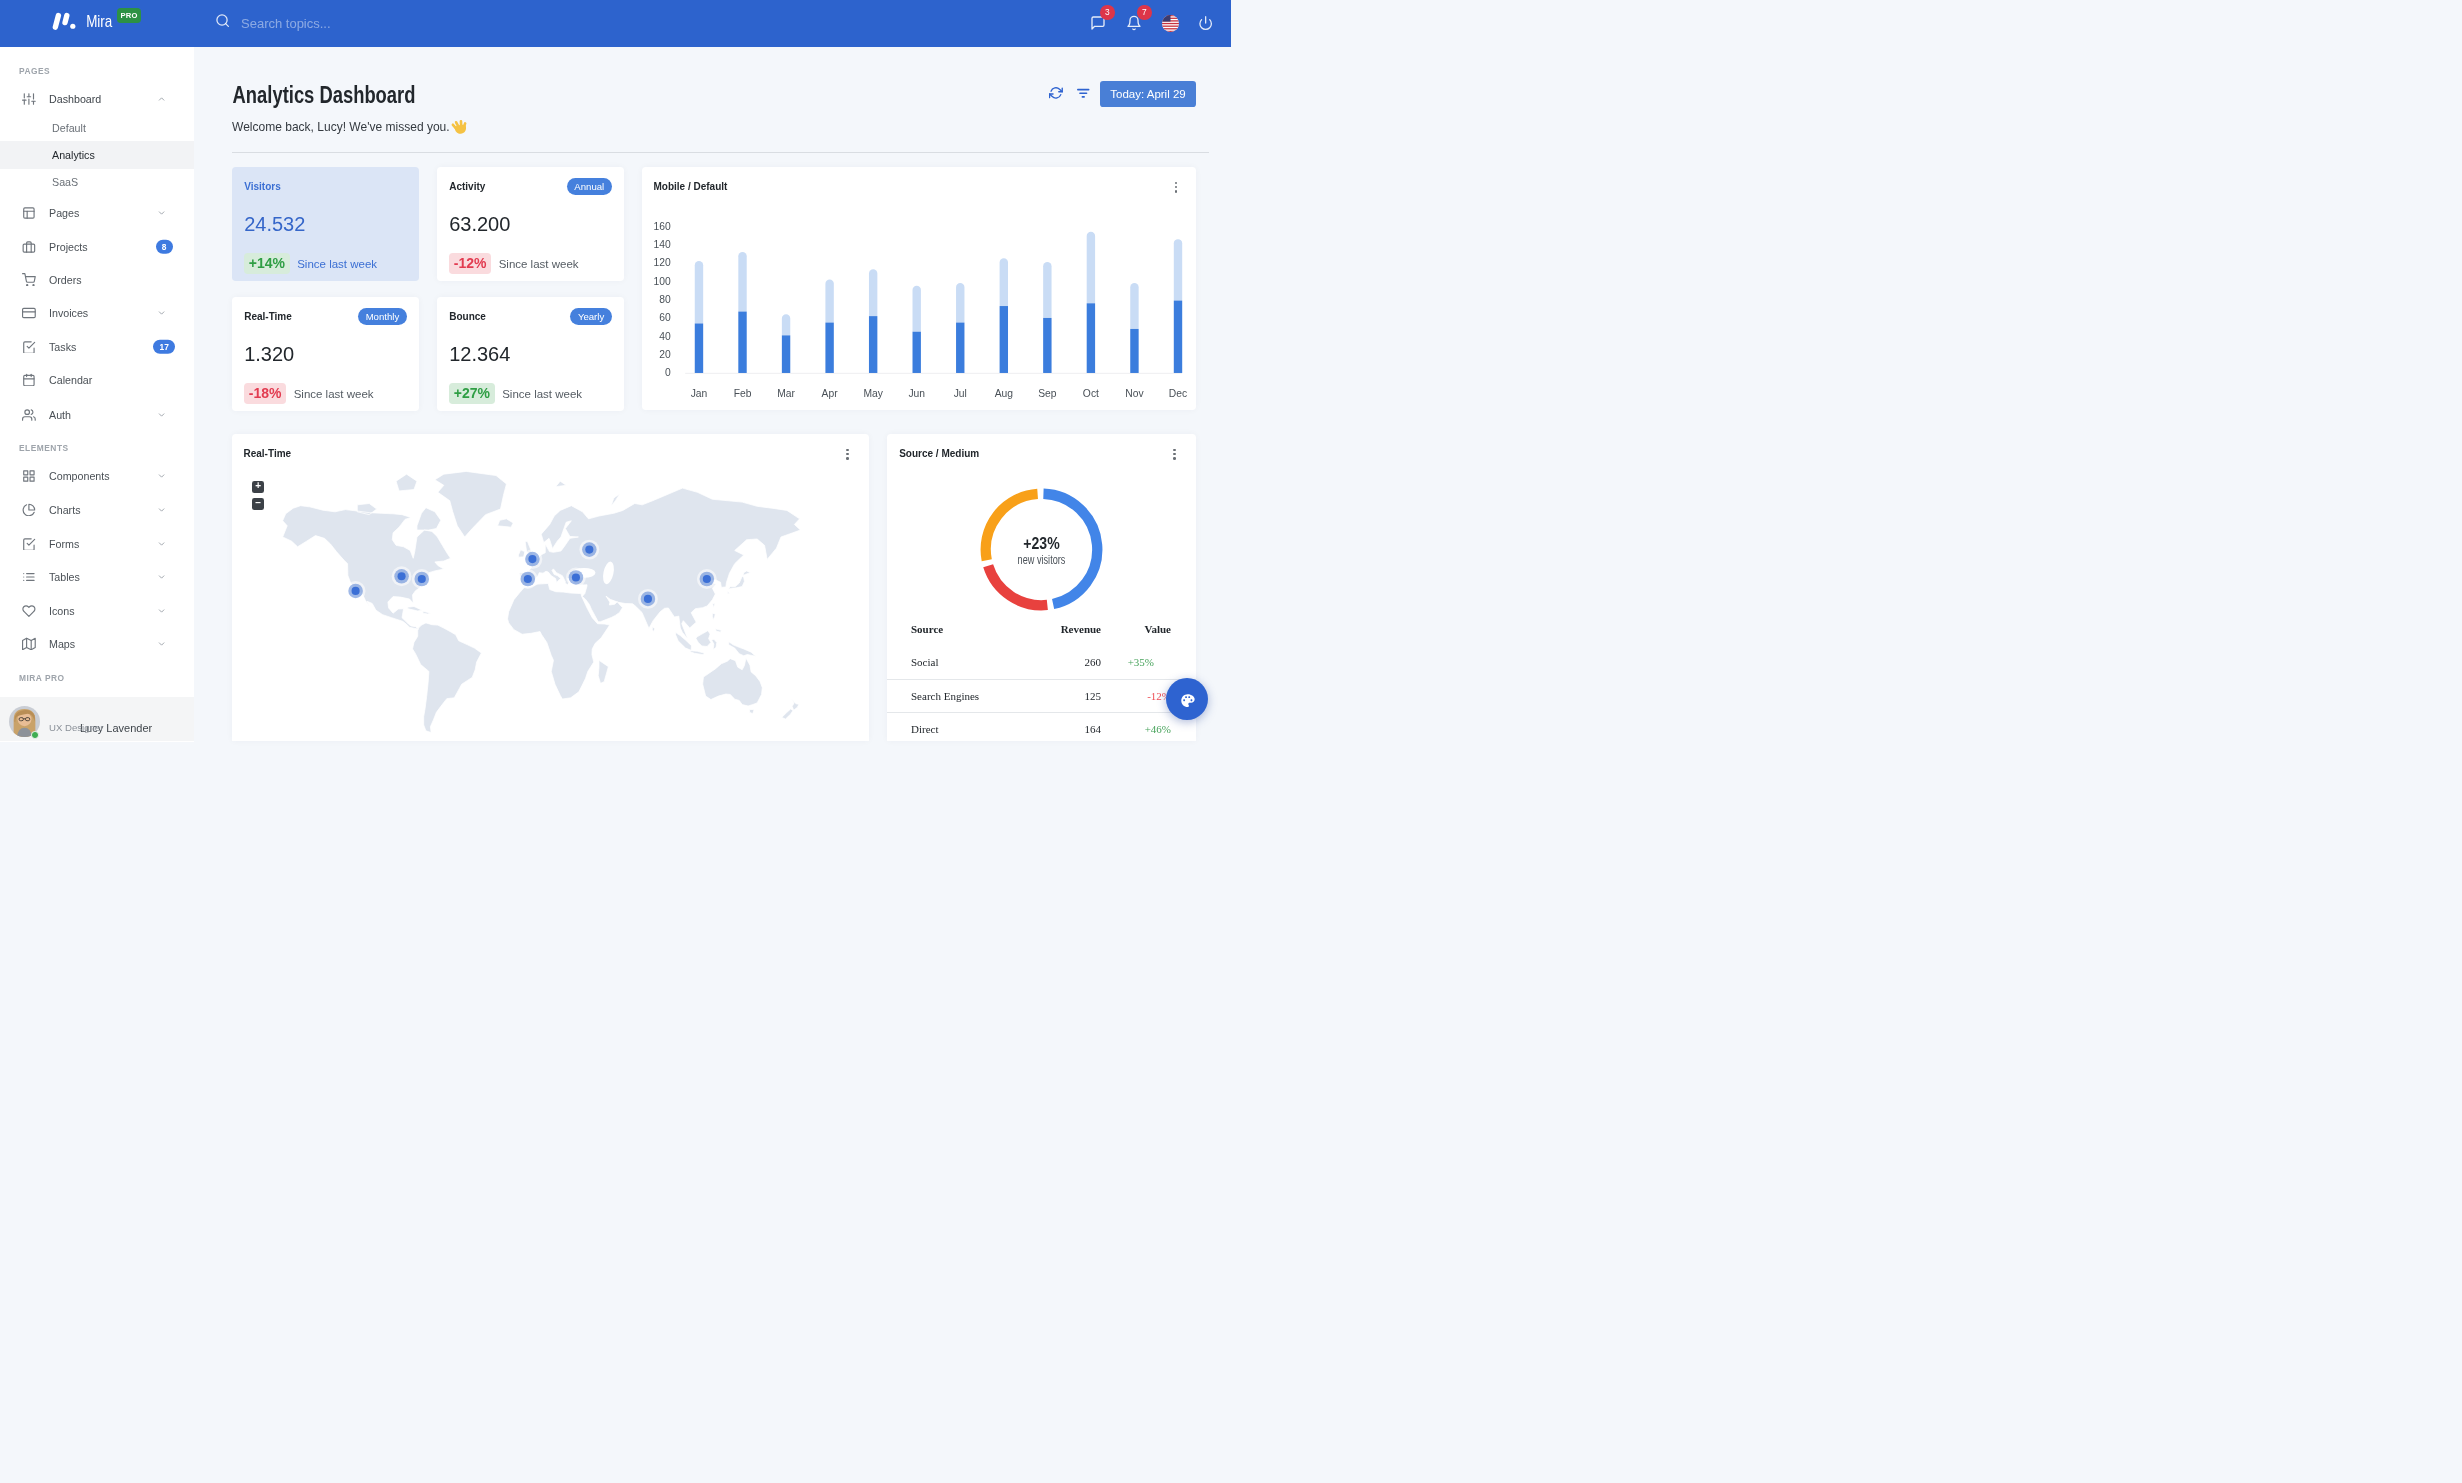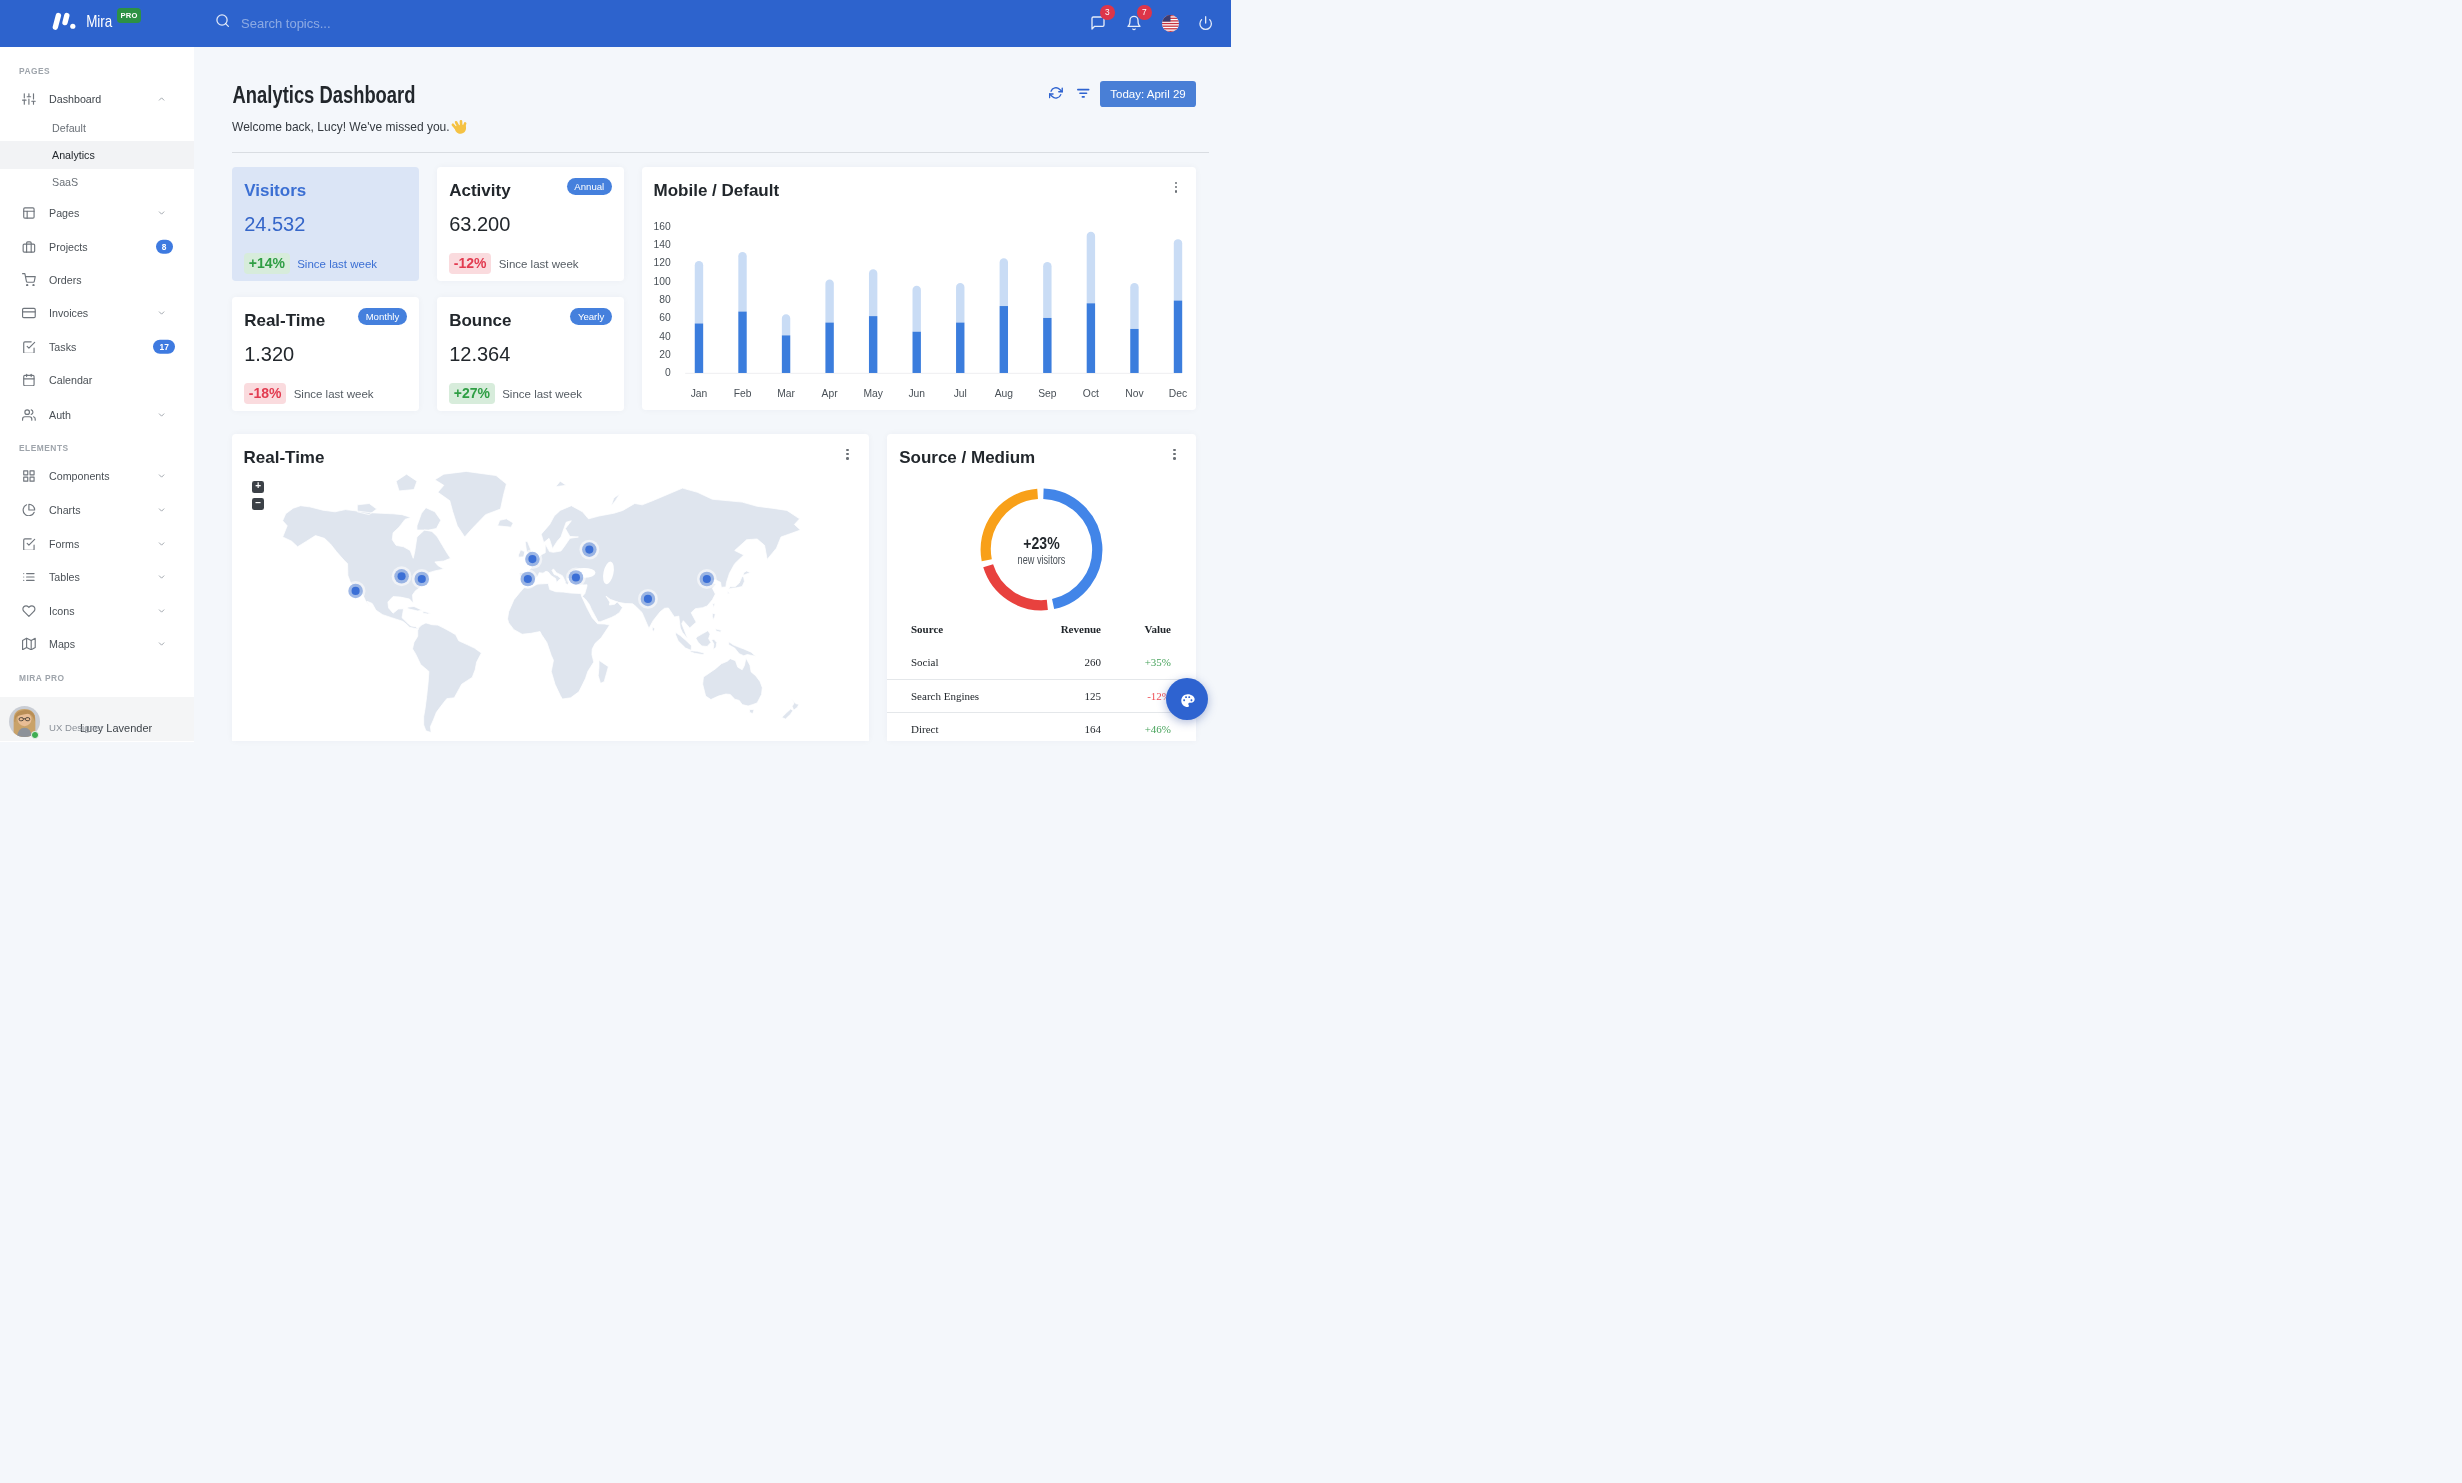--- a/index.html
+++ b/index.html
@@ -13,21 +13,21 @@
 .slabel { position:absolute; left:19px; font-size:8.4px; font-weight:700; letter-spacing:0.5px; color:#9ea4ab; }
 .sitem { position:absolute; left:0; width:194px; height:31px; }
 .sitem .txt { position:absolute; left:49px; top:50%; transform:translateY(-50%); font-size:10.7px; color:#4a5056; }
 .sitem .ic { position:absolute; left:22px; top:50%; transform:translateY(-50%); width:13.8px; height:13.8px; color:#70767d; }
 .sitem .chev { position:absolute; right:28px; top:50%; transform:translateY(-50%); width:9.2px; height:9.2px; color:#9ba1a8; }
 .subitem { position:absolute; left:52px; font-size:10.7px; color:#6a7077; transform:translateY(-50%); }
 .active-row { position:absolute; left:0; width:194px; height:27px; background:#f2f3f5; }
 .badge-side { position:absolute; top:50%; transform:translateY(-50%); background:#3e7ae0; color:#fff; font-size:8.4px; font-weight:600; border-radius:6.9px; padding:2.3px 6.1px; }
 .hr { position:absolute; left:232px; top:152px; width:977px; height:0.8px; background:#d9dde2; }
 .card { position:absolute; background:#fff; border-radius:3.8px; box-shadow:0 0 7.6px rgba(20,40,80,0.04); }
-.ctitle { position:absolute; left:12.2px; top:13.8px; font-size:17px; font-weight:700; color:#22272c; }
+.ctitle { position:absolute; left:12.2px; top:13.8px; font-size:10px; font-weight:700; color:#22272c; }
 .statnum { position:absolute; left:12.2px; top:46px; font-size:20px; color:#22272c; }
 .pillrow { position:absolute; left:12.2px; top:86px; height:16px; }
 .pill { display:inline-block; font-size:14px; font-weight:700; border-radius:3.8px; padding:2.3px 4.6px; vertical-align:middle; }
 .pill.up { color:#2f9e44; background:#d7ecdb; }
 .pill.down { color:#e23b50; background:#fadbde; }
 .since { display:inline-block; font-size:11.5px; color:#555c63; vertical-align:middle; margin-left:7.6px; padding-top:2.3px;}
 .cbadge { position:absolute; top:10.7px; right:12.2px; background:#4580dd; color:#fff; font-size:9.6px; border-radius:8.4px; padding:3.1px 7.6px; }
 .dots { position:absolute; width:3.1px; color:#6a6f75; }
 .dots span { display:block; width:2.6px; height:2.6px; border-radius:50%; background:#6a6f75; margin:0 auto 1.8px; }
 
@@ -424,21 +424,21 @@
     </svg>
   <div class="smtable" style="left:0px;top:179px;width:309px;">
     <div style="position:relative;height:33px;font-weight:700;">
       <span style="position:absolute;left:24px;top:10px;">Source</span>
       <span style="position:absolute;right:95px;top:10px;">Revenue</span>
       <span style="position:absolute;right:25px;top:10px;">Value</span>
     </div>
     <div style="position:relative;height:33px;">
       <span style="position:absolute;left:24px;top:10px;">Social</span>
       <span style="position:absolute;right:95px;top:10px;">260</span>
-      <span style="position:absolute;right:25px;top:10px;color:#48a35c;">+35%</span>
+      <span style="position:absolute;right:42px;top:10px;color:#48a35c;">+35%</span>
     </div>
     <div style="position:relative;height:33px;border-top:0.8px solid #e4e7ea;">
       <span style="position:absolute;left:24px;top:10px;">Search Engines</span>
       <span style="position:absolute;right:95px;top:10px;">125</span>
       <span style="position:absolute;right:25px;top:10px;color:#ee4f55;">-12%</span>
     </div>
     <div style="position:relative;height:33px;border-top:0.8px solid #e4e7ea;">
       <span style="position:absolute;left:24px;top:10px;">Direct</span>
       <span style="position:absolute;right:95px;top:10px;">164</span>
       <span style="position:absolute;right:25px;top:10px;color:#48a35c;">+46%</span>

